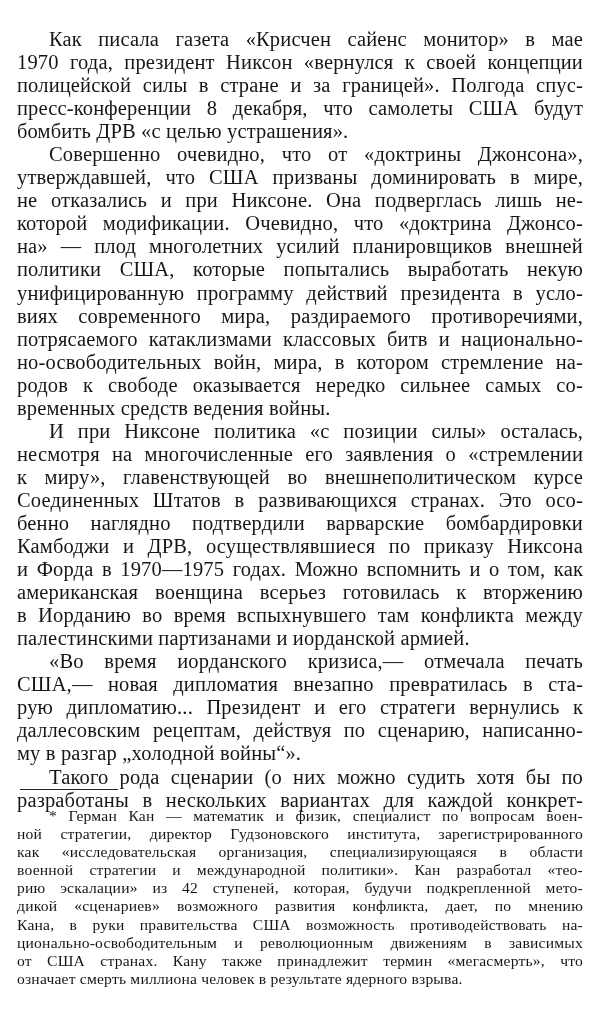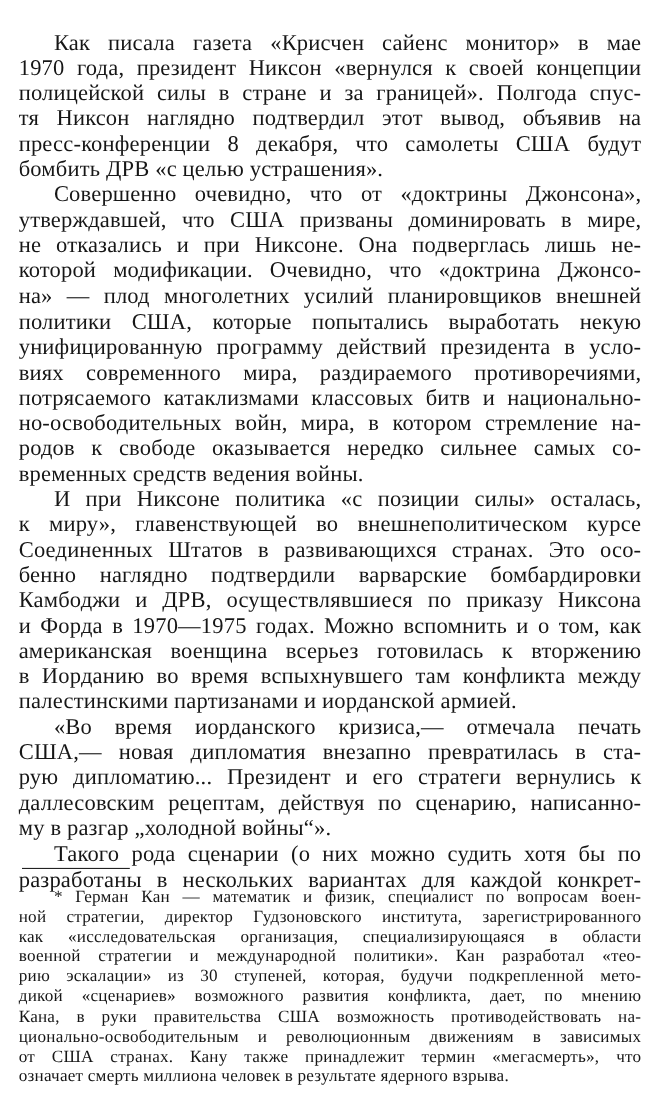--- a/index.html
+++ b/index.html
@@ -82,21 +82,20 @@
 <body>
 
 <div class="page">
 
   <div class="main-text">
 
     <div>
       <span class="line indent">Как писала газета «Крисчен  сайенс монитор» в мае</span>
       <span class="line">1970 года, президент Никсон «вернулся к своей концепции</span>
       <span class="line">полицейской силы в стране и за границей». Полгода спус-</span>
-      <span class="line">тя Никсон наглядно подтвердил этот вывод, объявив на</span>
       <span class="line">пресс-конференции 8 декабря, что самолеты США будут</span>
       <span class="line last">бомбить ДРВ «с целью устрашения».</span>
     </div>
 
     <div>
       <span class="line indent">Совершенно  очевидно, что от «доктрины Джонсона»,</span>
       <span class="line">утверждавшей, что США призваны доминировать в мире,</span>
       <span class="line">не отказались и при Никсоне. Она подверглась лишь не-</span>
       <span class="line">которой модификации. Очевидно, что «доктрина Джонсо-</span>
       <span class="line">на» — плод многолетних усилий планировщиков внешней</span>
@@ -104,20 +103,21 @@
       <span class="line">унифицированную программу действий президента в усло-</span>
       <span class="line">виях современного  мира,  раздираемого противоречиями,</span>
       <span class="line">потрясаемого катаклизмами классовых битв и национально-</span>
       <span class="line">но-освободительных войн, мира, в котором стремление на-</span>
       <span class="line">родов к свободе оказывается нередко сильнее самых со-</span>
       <span class="line last">временных средств ведения войны.</span>
     </div>
 
     <div>
       <span class="line indent">И при Никсоне политика «с позиции  силы» осталась,</span>
+      <span class="line">несмотря на многочисленные его заявления о «стремлении</span>
       <span class="line">к миру», главенствующей  во  внешнеполитическом курсе</span>
       <span class="line">Соединенных Штатов в развивающихся странах. Это осо-</span>
       <span class="line">бенно наглядно  подтвердили варварские бомбардировки</span>
       <span class="line">Камбоджи и ДРВ, осуществлявшиеся по приказу Никсона</span>
       <span class="line">и Форда в 1970—1975 годах. Можно вспомнить и о том, как</span>
       <span class="line">американская военщина всерьез готовилась к вторжению</span>
       <span class="line">в Иорданию во время вспыхнувшего там конфликта между</span>
       <span class="line last">палестинскими партизанами и иорданской армией.</span>
     </div>
 
@@ -135,21 +135,21 @@
     </div>
   </div>
 
   <div class="footnote-rule"></div>
 
   <div class="footnote">
     <span class="line indent">* Герман Кан — математик и физик, специалист по вопросам воен-</span>
     <span class="line">ной стратегии, директор Гудзоновского института, зарегистрированного</span>
     <span class="line">как «исследовательская организация, специализирующаяся  в  области</span>
     <span class="line">военной стратегии и международной политики». Кан разработал «тео-</span>
-    <span class="line">рию эскалации» из 30 ступеней, которая, будучи подкрепленной мето-</span>
+    <span class="line">рию эскалации» из 42 ступеней, которая, будучи подкрепленной мето-</span>
     <span class="line">дикой «сценариев» возможного развития конфликта, дает, по мнению</span>
     <span class="line">Кана, в руки правительства США возможность противодействовать на-</span>
     <span class="line">ционально-освободительным и революционным движениям в зависимых</span>
     <span class="line">от США странах. Кану также принадлежит термин «мегасмерть», что</span>
     <span class="line last">означает смерть миллиона человек в результате ядерного взрыва.</span>
   </div>
 
   <div class="page-number">27</div>
 
 </div>

